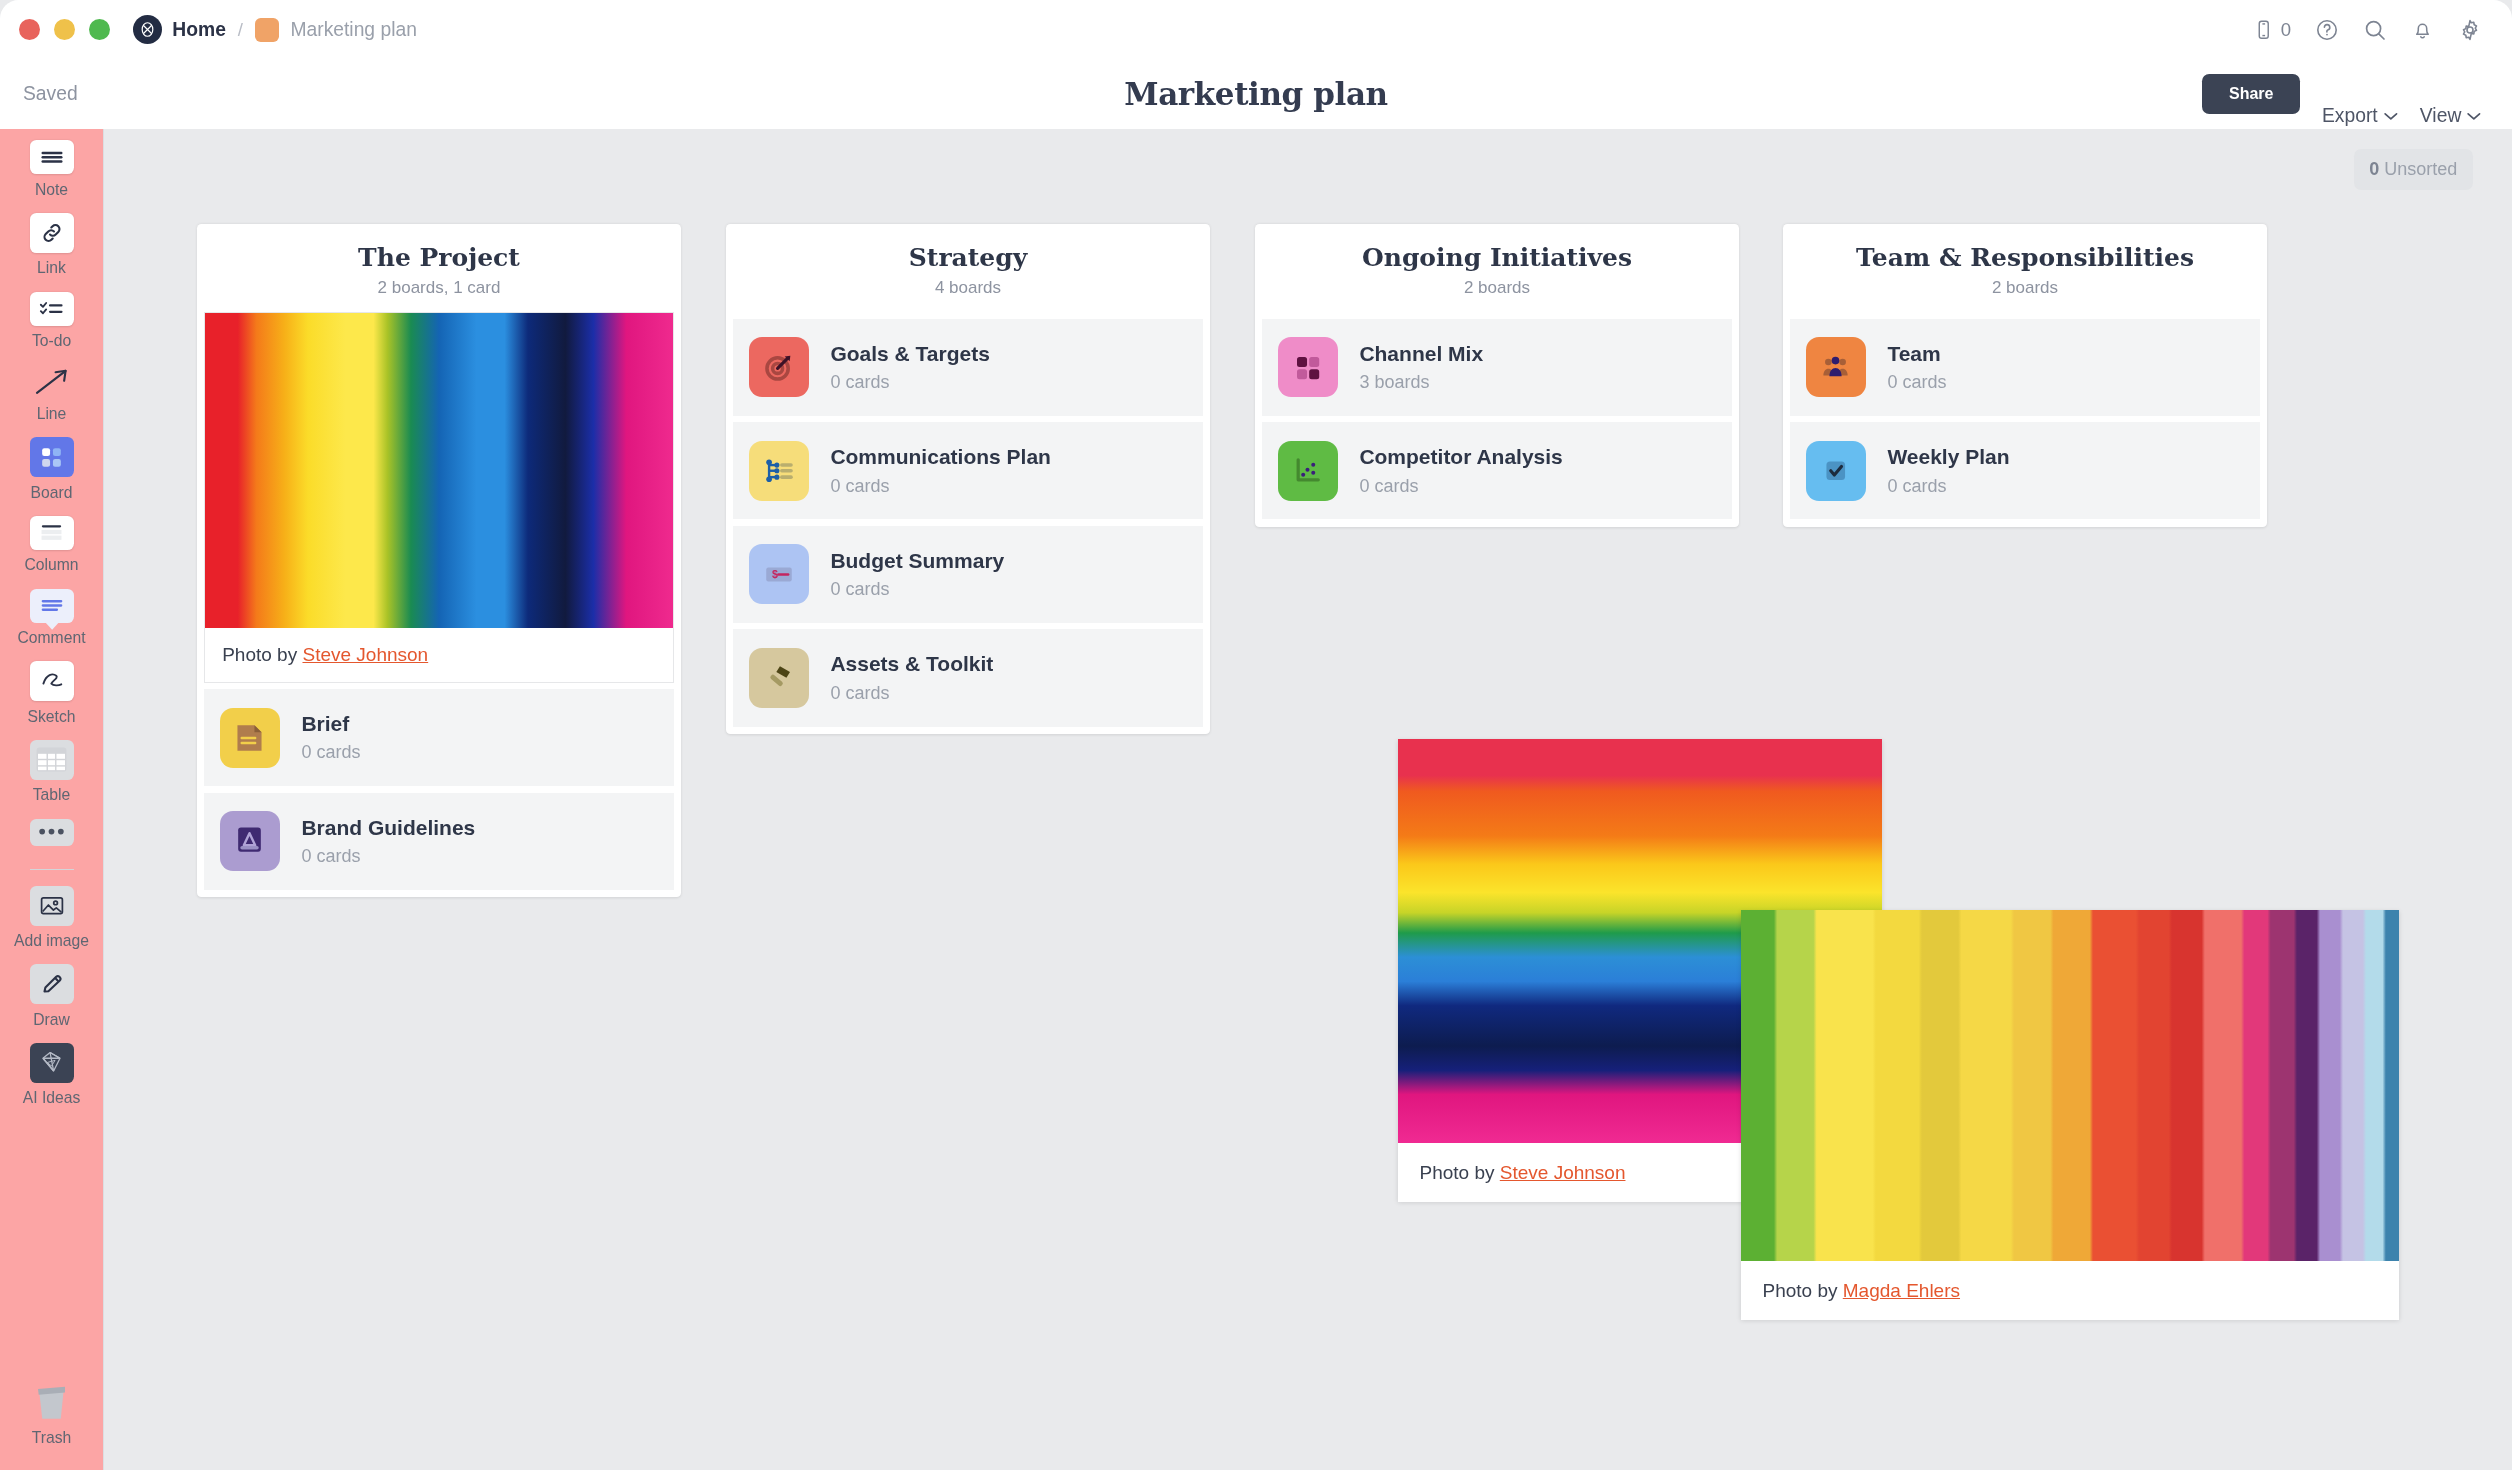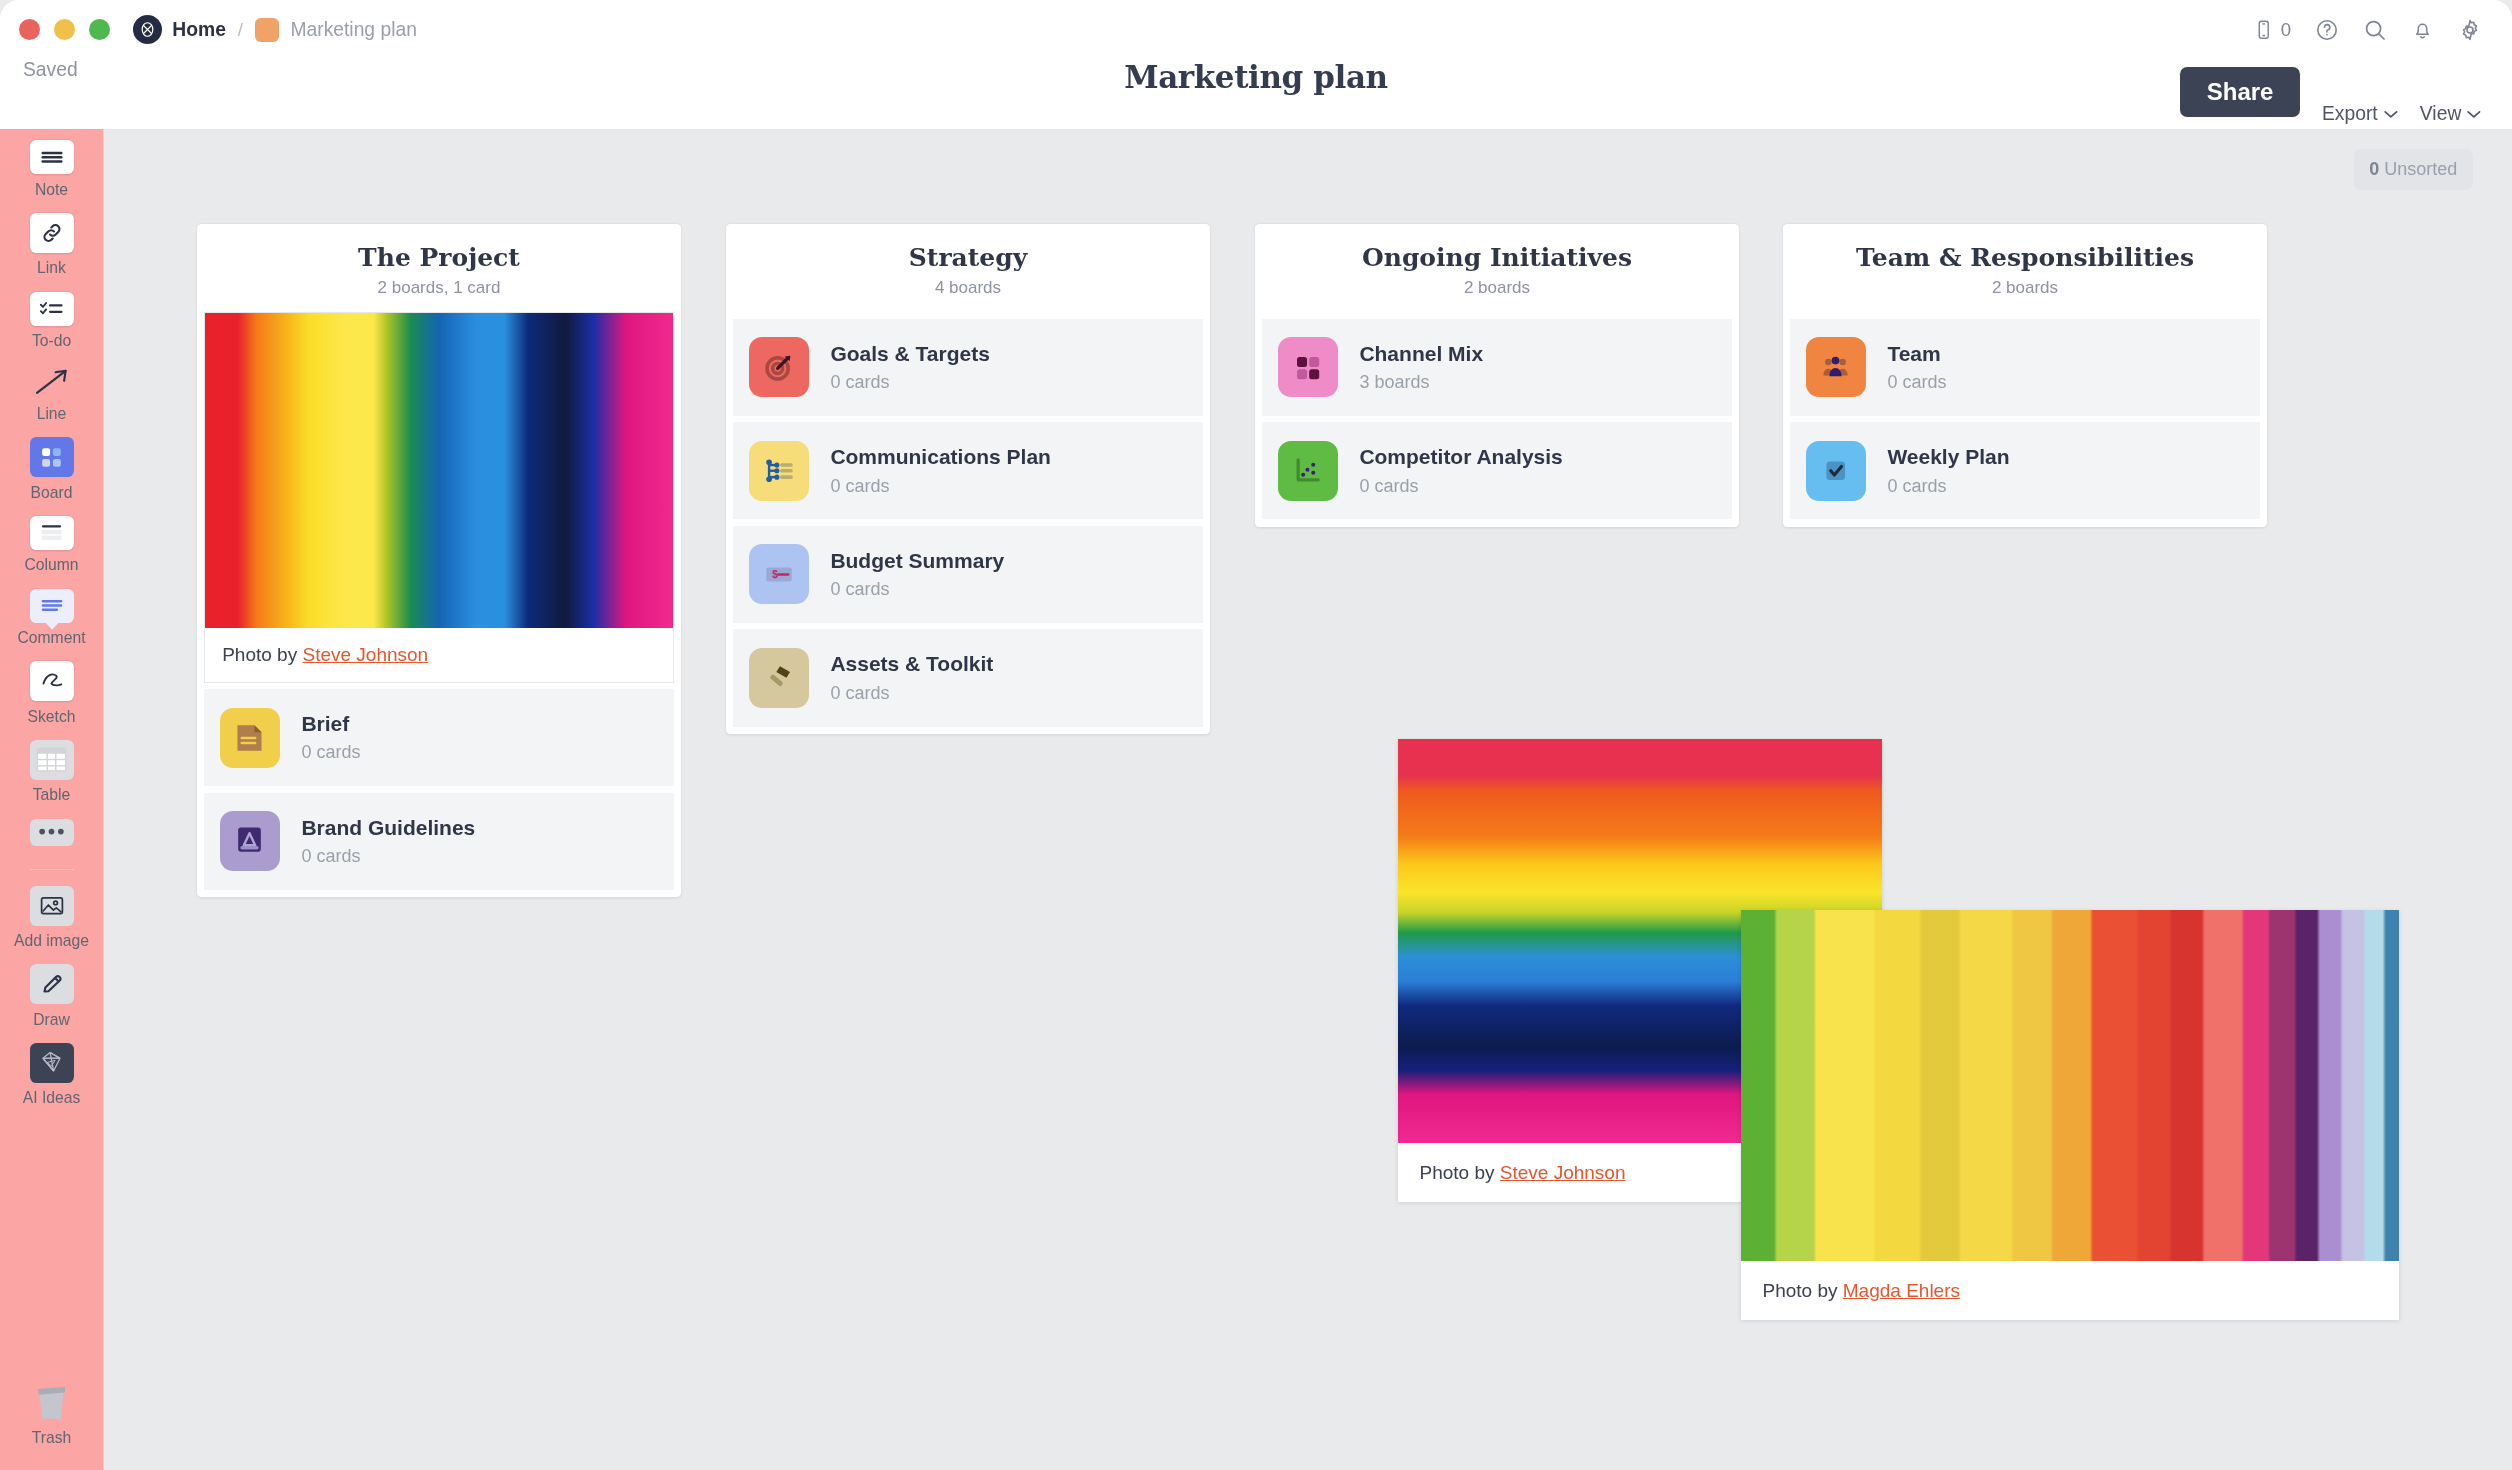--- a/index.html
+++ b/index.html
@@ -54,36 +54,36 @@
     gap: 24px; margin-right: 30px;
   }
   .tb-icon { display: flex; align-items: center; color: #7d8492; }
   .mobile-count { font-size: 18.6px; color: #7d8492; margin-left: 5.7px; }
 
   
   .subbar {
     position: absolute; top: 59px; left: 0;
     width: 2512px; height: 70px;
     background: #ffffff;
-    display: flex; align-items: flex-start;
+    display: flex; align-items: center;
   }
   .saved { margin-left: 23px; font-size: 19.3px; color: #8d93a0; }
   .doc-title {
     position: absolute; left: 0; right: 0; text-align: center;
     font-family: "DejaVu Serif", "Liberation Serif", serif;
     font-weight: bold; font-size: 31px; color: #343c50;
     letter-spacing: -0.4px;
   }
   .subbar-right {
     margin-left: auto; display: flex; align-items: center;
     gap: 21.5px; margin-right: 30px;
   }
   .share-btn {
     background: #3b4354; color: #fff;
-    font-size: 24px; font-weight: bold;
+    font-size: 16px; font-weight: bold;
     padding: 11.4px 27px; border-radius: 7.2px;
     border: none; cursor: pointer;
   }
   .menu-btn {
     background: none; border: none; cursor: pointer;
     font-size: 19.3px; color: #4d5costume; color: #4e5566;
     display: flex; align-items: center; gap: 5px; margin-top: 44px;
   }
   .chev { font-size: 13px; }
 

